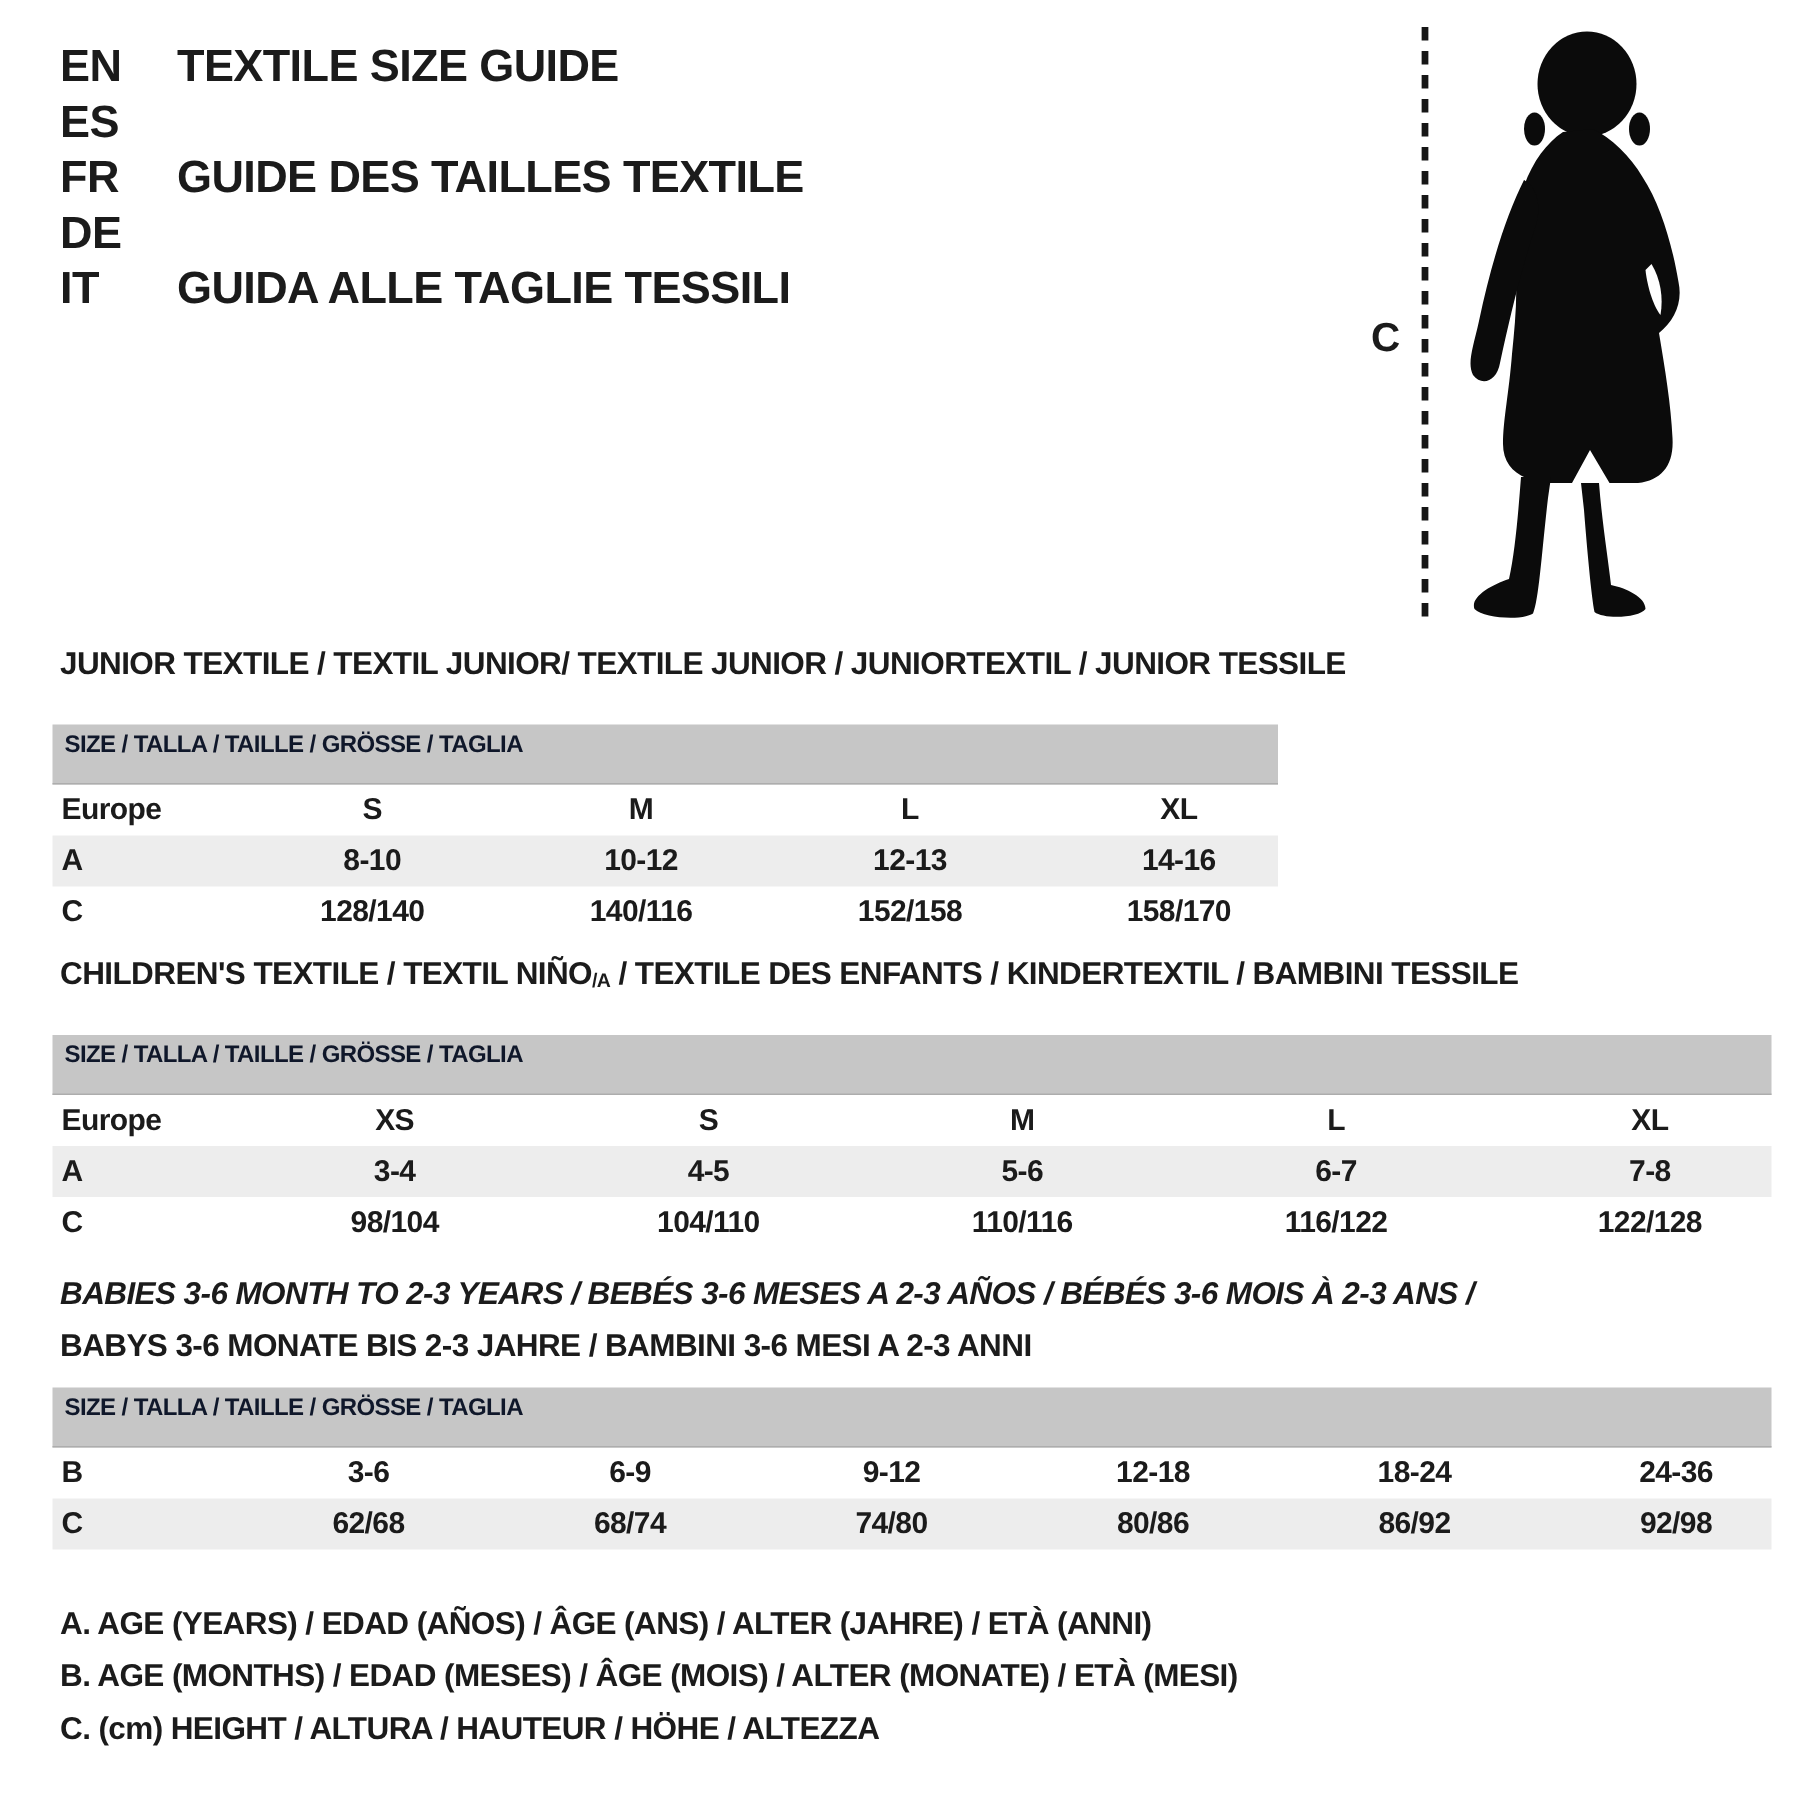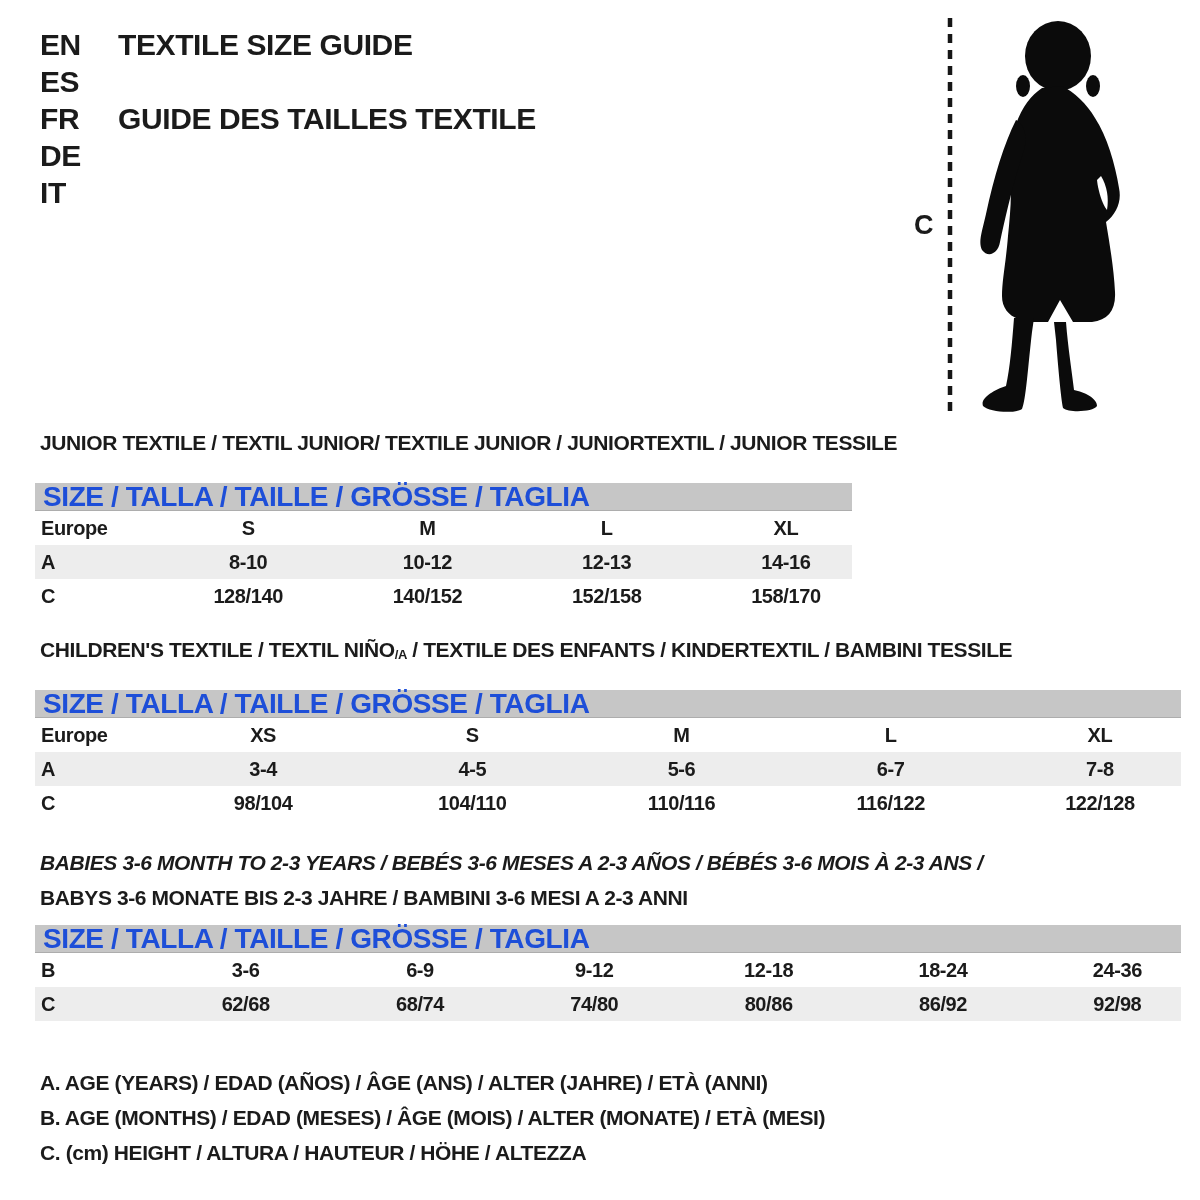--- a/index.html
+++ b/index.html
@@ -15,22 +15,22 @@
   .c-marker{position:absolute;left:914px;top:210px;font-size:27px;}
   .silhouette{position:absolute;left:970px;top:18px;}
   
   .sec-title{position:absolute;left:40px;font-size:21px;white-space:nowrap;}
   .sub{font-size:0.62em;vertical-align:-2px;}
   
   .size-table{position:absolute;left:35px;}
   .t-junior{top:483px;width:817px;}
   .t-children{top:690px;width:1146px;}
   .t-babies{top:925px;width:1146px;}
-  .thead{height:28px;line-height:28px;background:#c6c6c6;color:#1d4ed8;
-         font-size:28px;padding-left:8px;border-bottom:1px solid #adadad;box-sizing:border-box;}
+  .thead{height:40px;line-height:28px;background:#c6c6c6;color:#0f172a;
+         font-size:16px;padding-left:8px;border-bottom:1px solid #adadad;box-sizing:border-box;}
   .trow{display:grid;height:34px;align-items:center;font-size:20px;gap:47px;}
   .t-junior .trow{grid-template-columns:100px repeat(4,1fr);}
   .t-children .trow{grid-template-columns:100px repeat(5,1fr);}
   .t-babies .trow{grid-template-columns:100px repeat(6,1fr);}
   .trow .rl{text-align:left;padding-left:6px;}
   .trow span{text-align:center;}
   .shaded{background:#ededed;}
   
   .footnote{position:absolute;left:40px;font-size:21px;white-space:nowrap;}
   .fn-a{top:1071px;} .fn-b{top:1106px;} .fn-c{top:1141px;}
@@ -49,20 +49,21 @@
   </div>
   <div class="lang-row">
     <span>FR</span>
     <span>GUIDE DES TAILLES TEXTILE</span>
   </div>
   <div class="lang-row">
     <span>DE</span>
   </div>
   <div class="lang-row">
     <span>IT</span>
+    <span>GUIDA ALLE TAGLIE TESSILI</span>
   </div>
 </div>
 
 <svg class="dash-line" width="8" height="400">
   <line x1="4" y1="0" x2="4" y2="400" stroke="#161616" stroke-width="4.5" stroke-dasharray="9 7"></line>
 </svg>
 <span class="c-marker">C</span>
 <svg class="silhouette" width="162" height="400" viewBox="0 0 162 400">
   <g fill="#0b0b0b">
 
@@ -122,21 +123,21 @@
   <div class="trow shaded">
     <span class="rl">A</span>
     <span>8-10</span>
     <span>10-12</span>
     <span>12-13</span>
     <span>14-16</span>
   </div>
   <div class="trow">
     <span class="rl">C</span>
     <span>128/140</span>
-    <span>140/152</span>
+    <span>140/116</span>
     <span>152/158</span>
     <span>158/170</span>
   </div>
 </div>
 
 <div class="sec-title ct">
   <span>CHILDREN'S TEXTILE / TEXTIL NIÑO</span><span class="sub">/A</span><span> / TEXTILE DES ENFANTS / KINDERTEXTIL / BAMBINI TESSILE</span>
 </div>
 <div class="size-table t-children">
   <div class="thead">SIZE / TALLA / TAILLE / GRÖSSE / TAGLIA</div>

